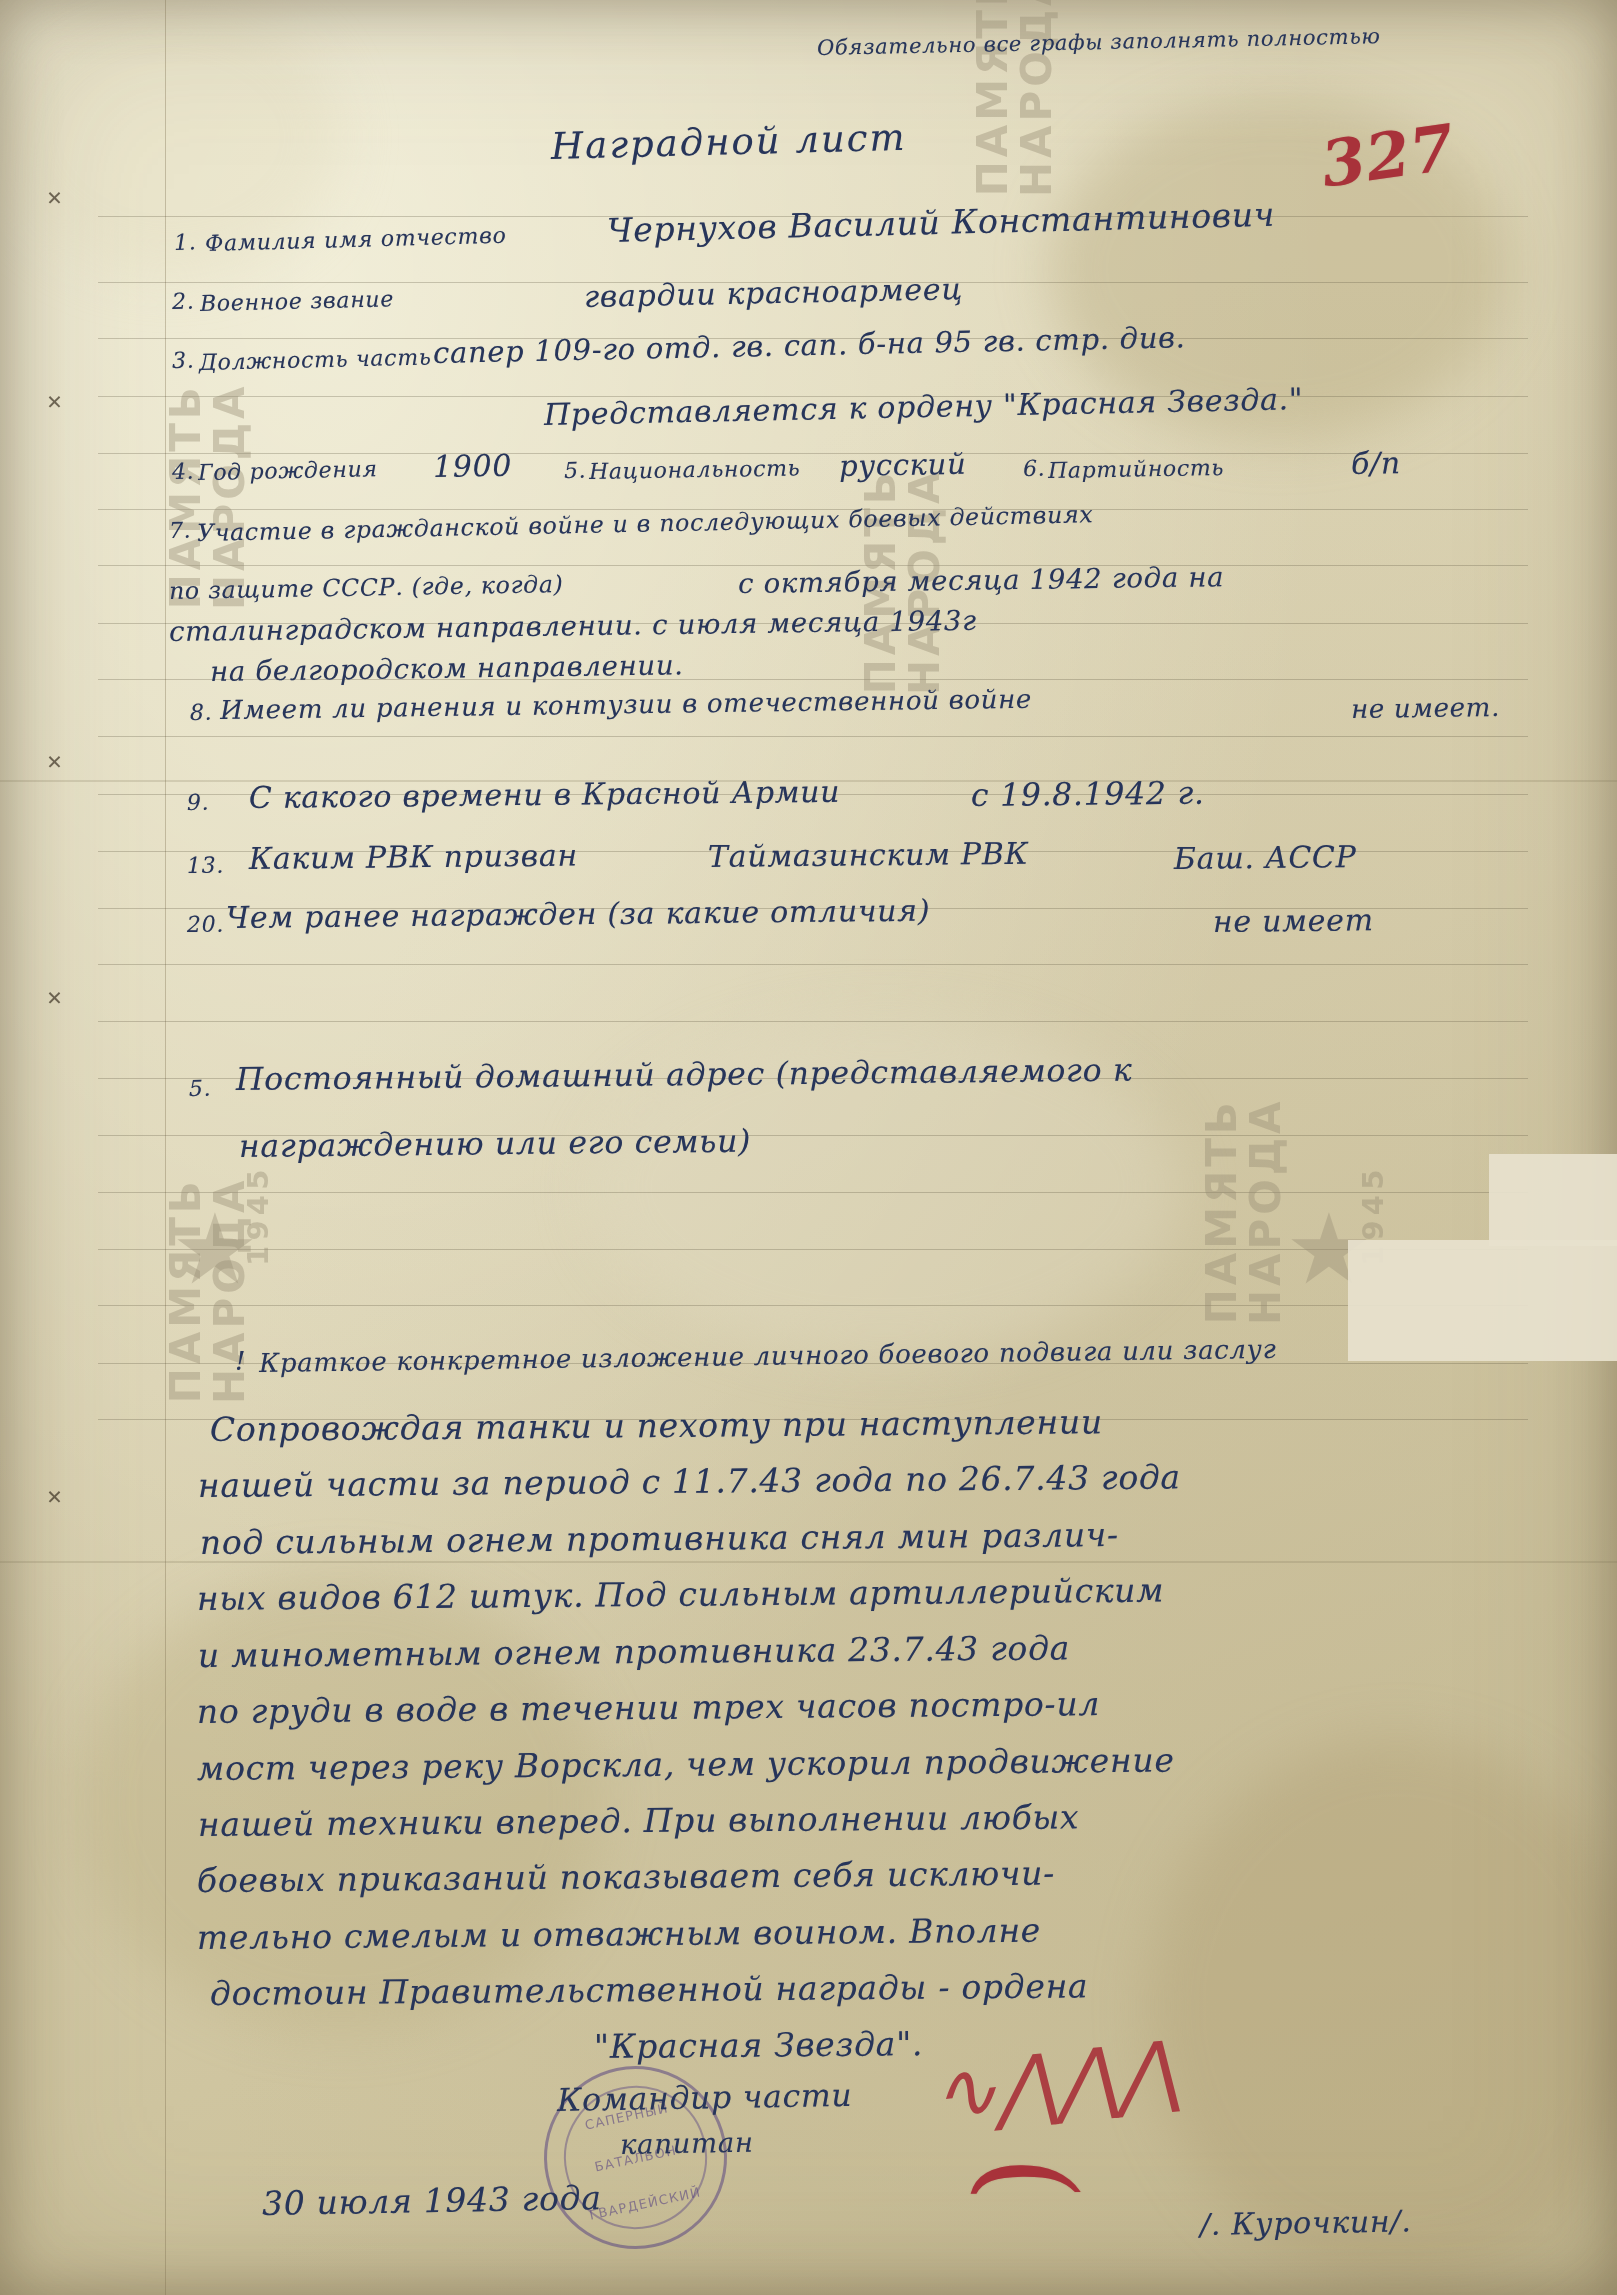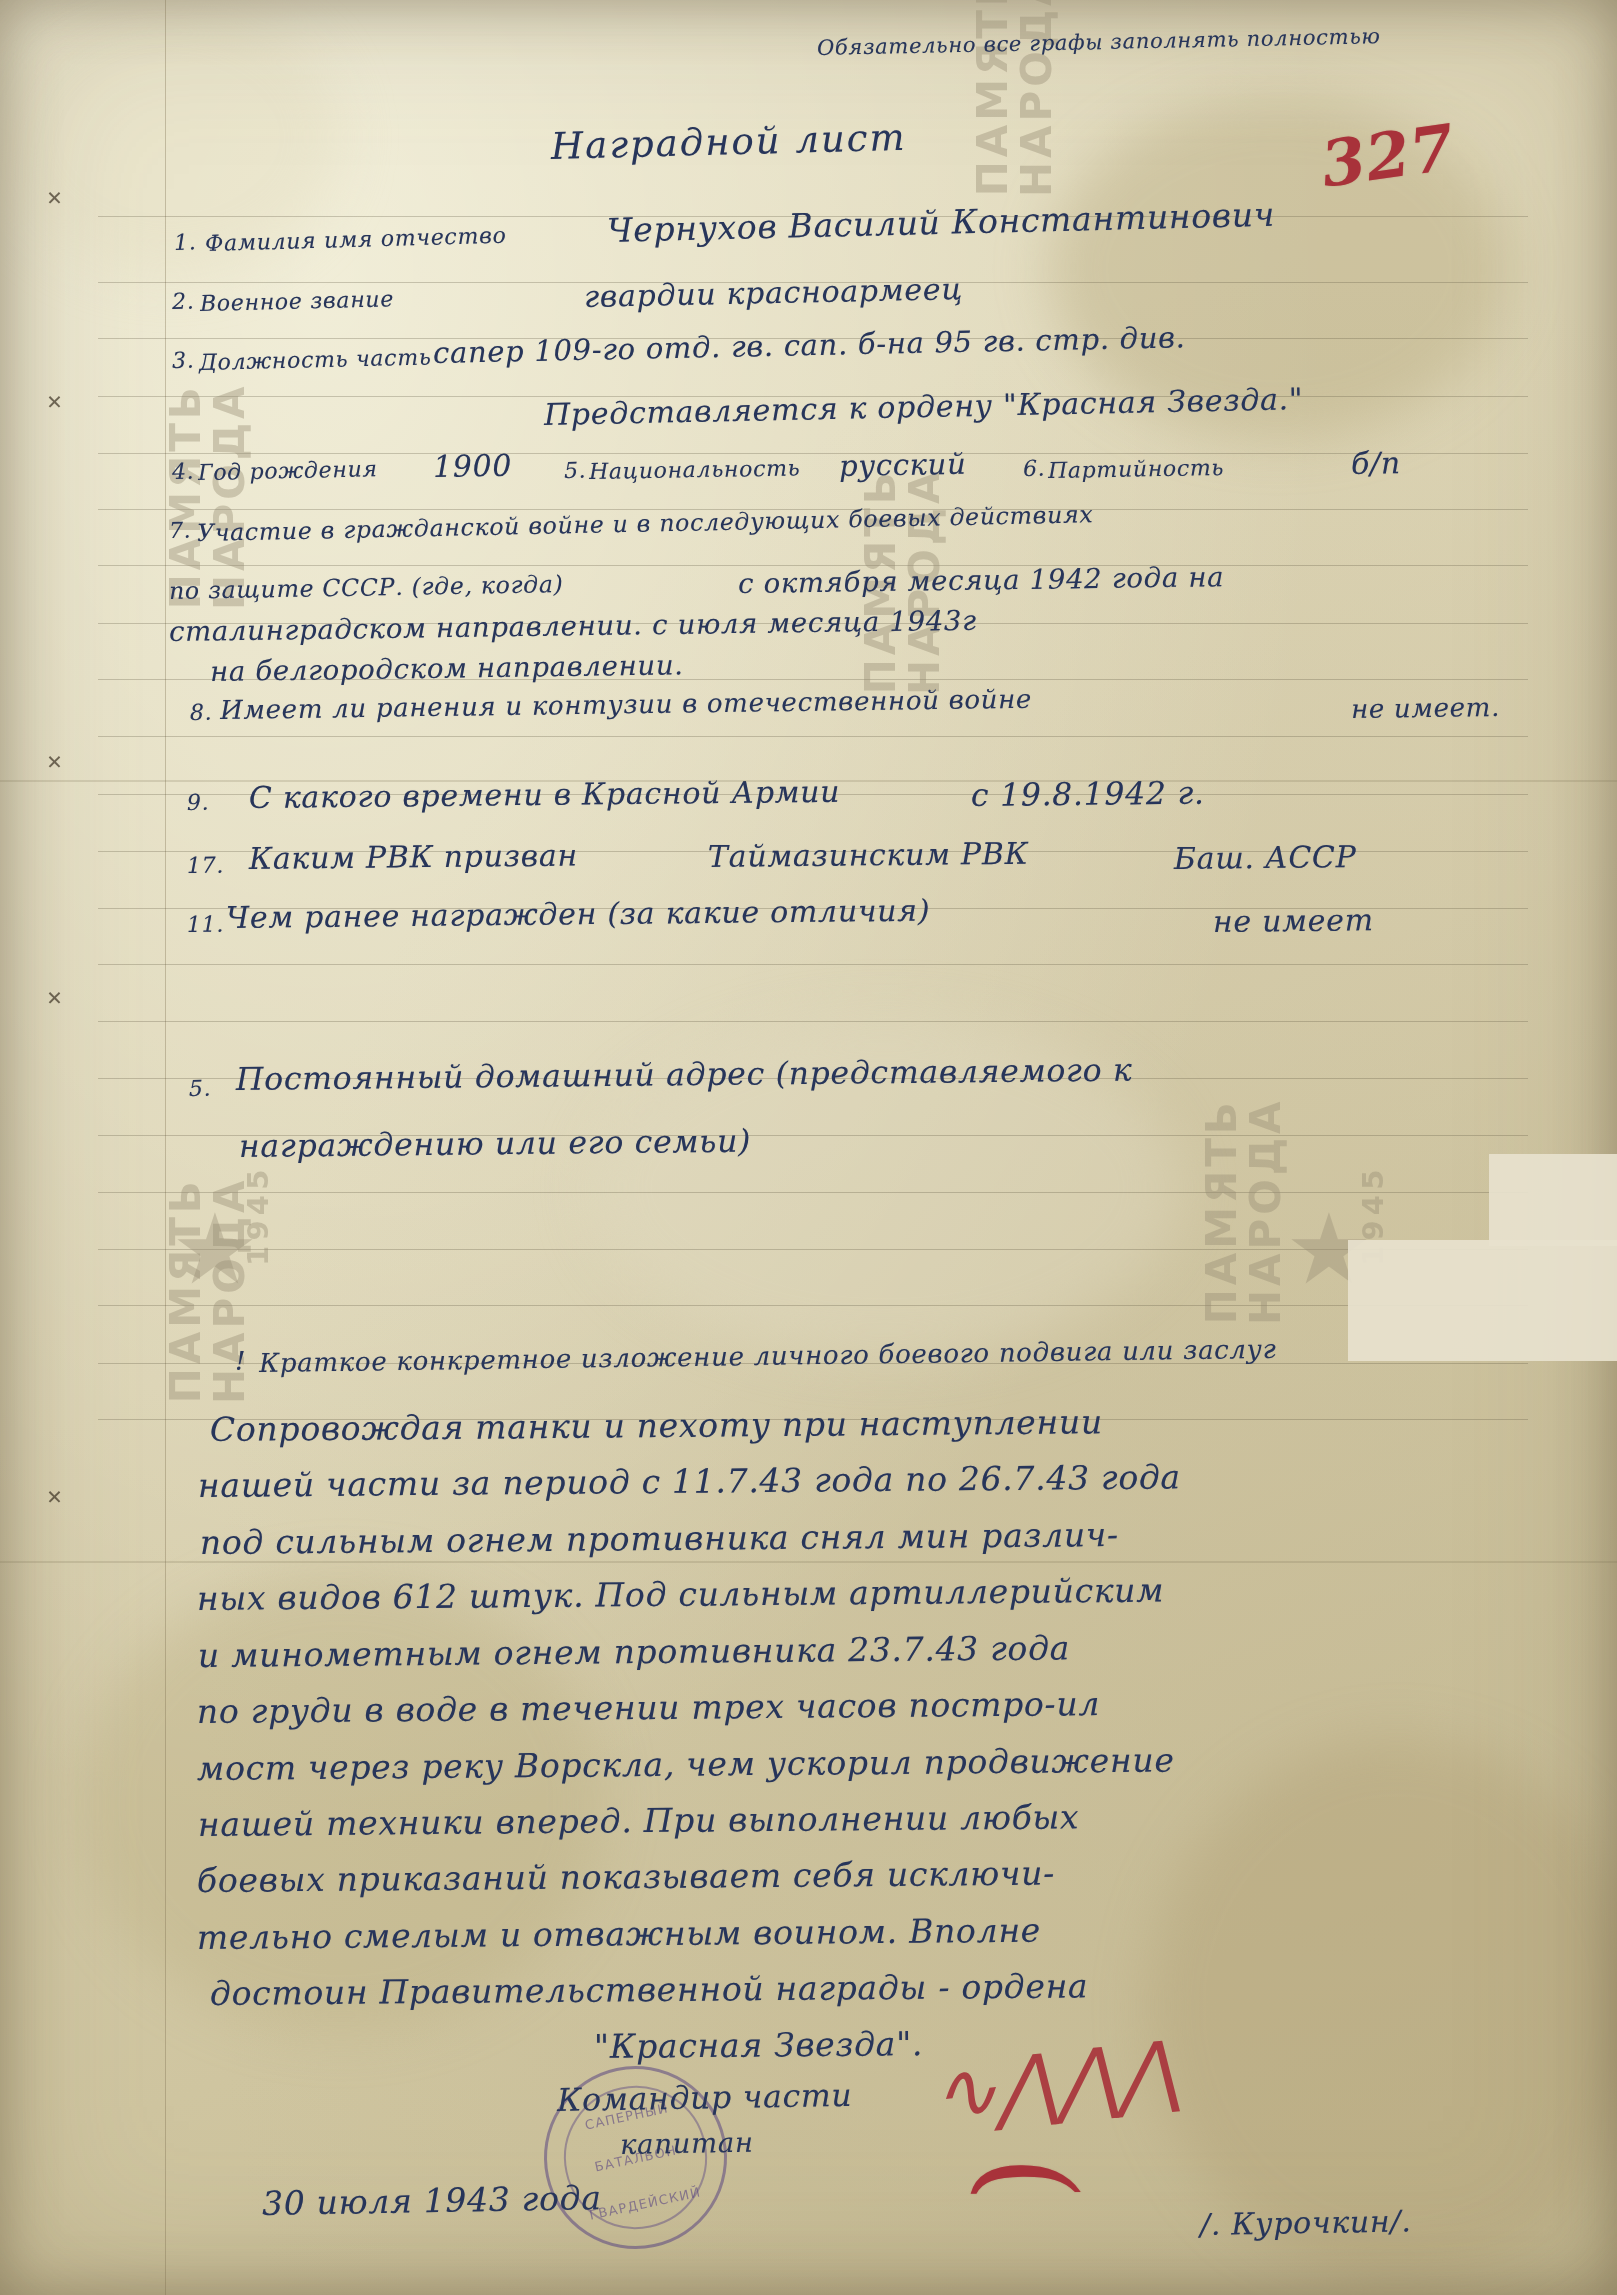--- a/index.html
+++ b/index.html
@@ -257,26 +257,26 @@
   <div class="hw ink-dark big" style="left:210px;top:655px;font-size:27.5px;transform:rotate(-0.8deg);">на белгородском направлении.</div>
 
   <div class="hw ink-dark num" style="left:190px;top:700px;transform:rotate(-0.8deg);">8.</div>
   <div class="hw ink-dark" style="left:220px;top:695px;font-size:26px;transform:rotate(-0.8deg);">Имеет ли ранения и контузии в отечественной войне</div>
   <div class="hw ink-dark" style="left:1351px;top:694px;font-size:26px;transform:rotate(-0.8deg);">не имеет.</div>
 
   <div class="hw ink-dark num" style="left:187px;top:790px;transform:rotate(-0.6deg);">9.</div>
   <div class="hw ink-dark" style="left:249px;top:780px;font-size:30px;transform:rotate(-0.6deg);">С какого времени в Красной Армии</div>
   <div class="hw ink-dark" style="left:971px;top:777px;font-size:31.5px;transform:rotate(-0.6deg);">с 19.8.1942 г.</div>
 
-  <div class="hw ink-dark num" style="left:187px;top:853px;transform:rotate(-0.6deg);">17.</div>
+  <div class="hw ink-dark num" style="left:187px;top:853px;transform:rotate(-0.6deg);">13.</div>
   <div class="hw ink-dark" style="left:249px;top:841px;font-size:30px;transform:rotate(-0.6deg);">Каким РВК призван</div>
   <div class="hw ink-dark" style="left:708px;top:839px;font-size:30px;transform:rotate(-0.6deg);">Таймазинским РВК</div>
   <div class="hw ink-dark" style="left:1174px;top:841px;font-size:30px;transform:rotate(-0.6deg);">Баш. АССР</div>
 
-  <div class="hw ink-dark num" style="left:187px;top:912px;transform:rotate(-0.6deg);">11.</div>
+  <div class="hw ink-dark num" style="left:187px;top:912px;transform:rotate(-0.6deg);">20.</div>
   <div class="hw ink-dark" style="left:226px;top:900px;font-size:30px;transform:rotate(-0.6deg);">Чем ранее награжден (за какие отличия)</div>
   <div class="hw ink-dark" style="left:1213px;top:904px;font-size:30px;transform:rotate(-0.6deg);">не имеет</div>
 
   <div class="hw ink-dark num" style="left:189px;top:1076px;transform:rotate(-0.6deg);">5.</div>
   <div class="hw ink-dark" style="left:236px;top:1061px;font-size:31.5px;transform:rotate(-0.6deg);">Постоянный домашний адрес (представляемого к</div>
   <div class="hw ink-dark" style="left:239px;top:1128px;font-size:31.5px;transform:rotate(-0.6deg);">награждению или его семьи)</div>
   <div class="hw ink-dark" style="left:525px;top:1194px;font-size:29px;"></div>
 
   <div class="redaction" style="left:1489px;top:1154px;width:131px;height:92px;"></div>
   <div class="redaction" style="left:1348px;top:1240px;width:272px;height:121px;"></div>

